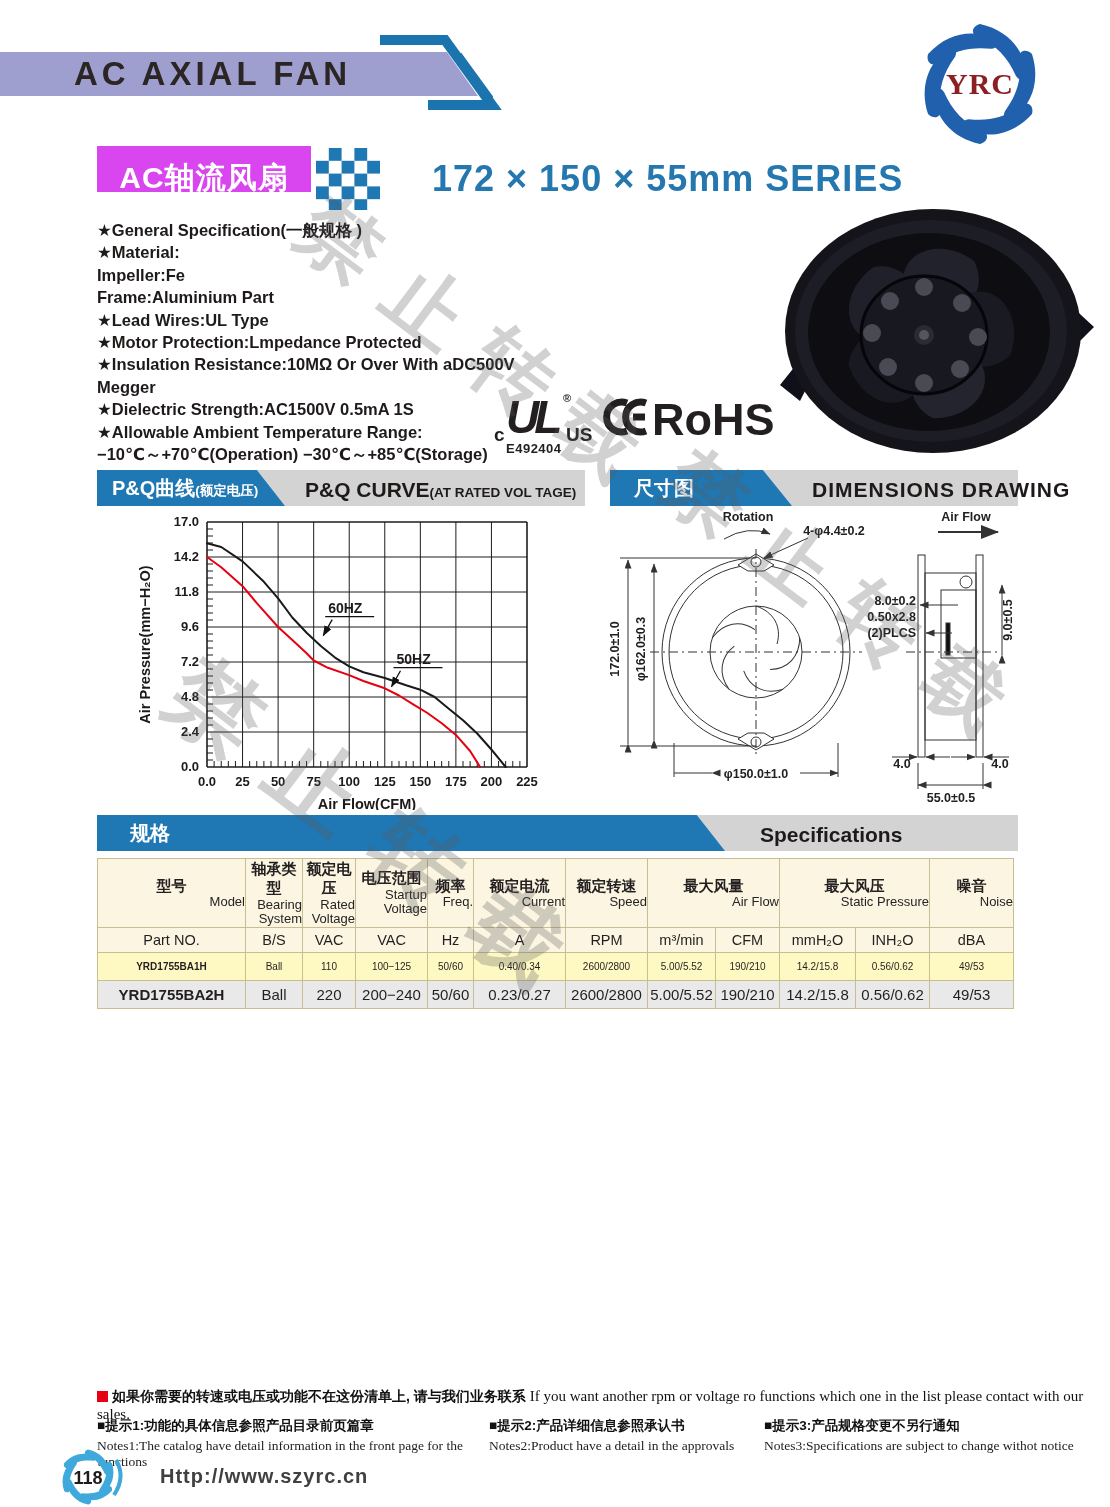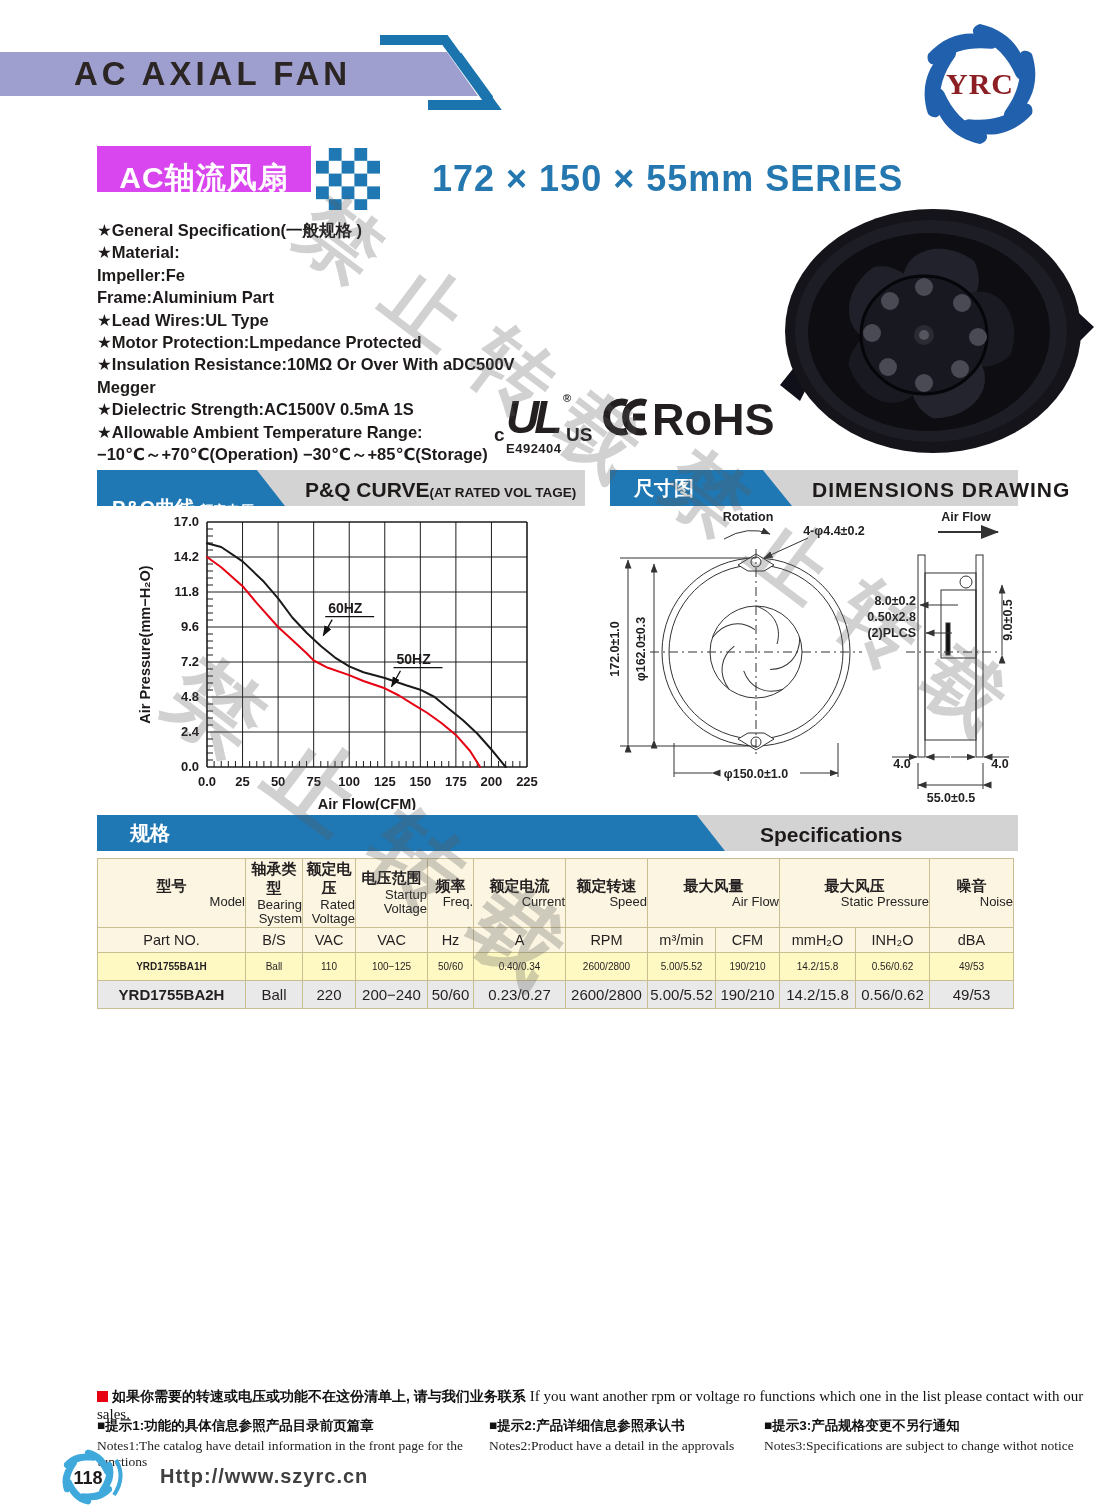--- a/index.html
+++ b/index.html
@@ -150,21 +150,21 @@
         <circle cx="110" cy="162" r="9"></circle>
       <circle cx="94" cy="128" r="9"></circle>
         <circle cx="112" cy="96" r="9"></circle>
     </g>
     <circle cx="146" cy="130" r="10" fill="#2b2b34"></circle>
     <circle cx="146" cy="130" r="5" fill="#55555f"></circle>
   </svg>
 
   <div class="abs bar" style="left:97px;top:470px;width:488px;"></div>
   <div class="abs bar-blue" style="left:97px;top:470px;width:188px;clip-path:polygon(0 0,85% 0,100% 100%,0 100%);"></div>
-  <div class="abs hdr-cn" style="left:112px;top:470px;margin-top:20px;">
+  <div class="abs hdr-cn" style="left:112px;top:470px;">
     <span>P&amp;Q曲线</span><span class="hdr-sub">(额定电压)</span>
   </div>
   <div class="abs hdr-en" style="left:305px;top:470px;">
     <span>P&amp;Q CURVE</span><span class="hdr-sub">(AT RATED VOL TAGE)</span>
   </div>
 
   <div class="abs bar" style="left:610px;top:470px;width:408px;"></div>
   <div class="abs bar-blue" style="left:610px;top:470px;width:182px;clip-path:polygon(0 0,84% 0,100% 100%,0 100%);"></div>
   <div class="abs hdr-cn" style="left:634px;top:470px;">尺寸图</div>
   <div class="abs hdr-en" style="left:812px;top:470px;letter-spacing:1px;">DIMENSIONS  DRAWING</div>

